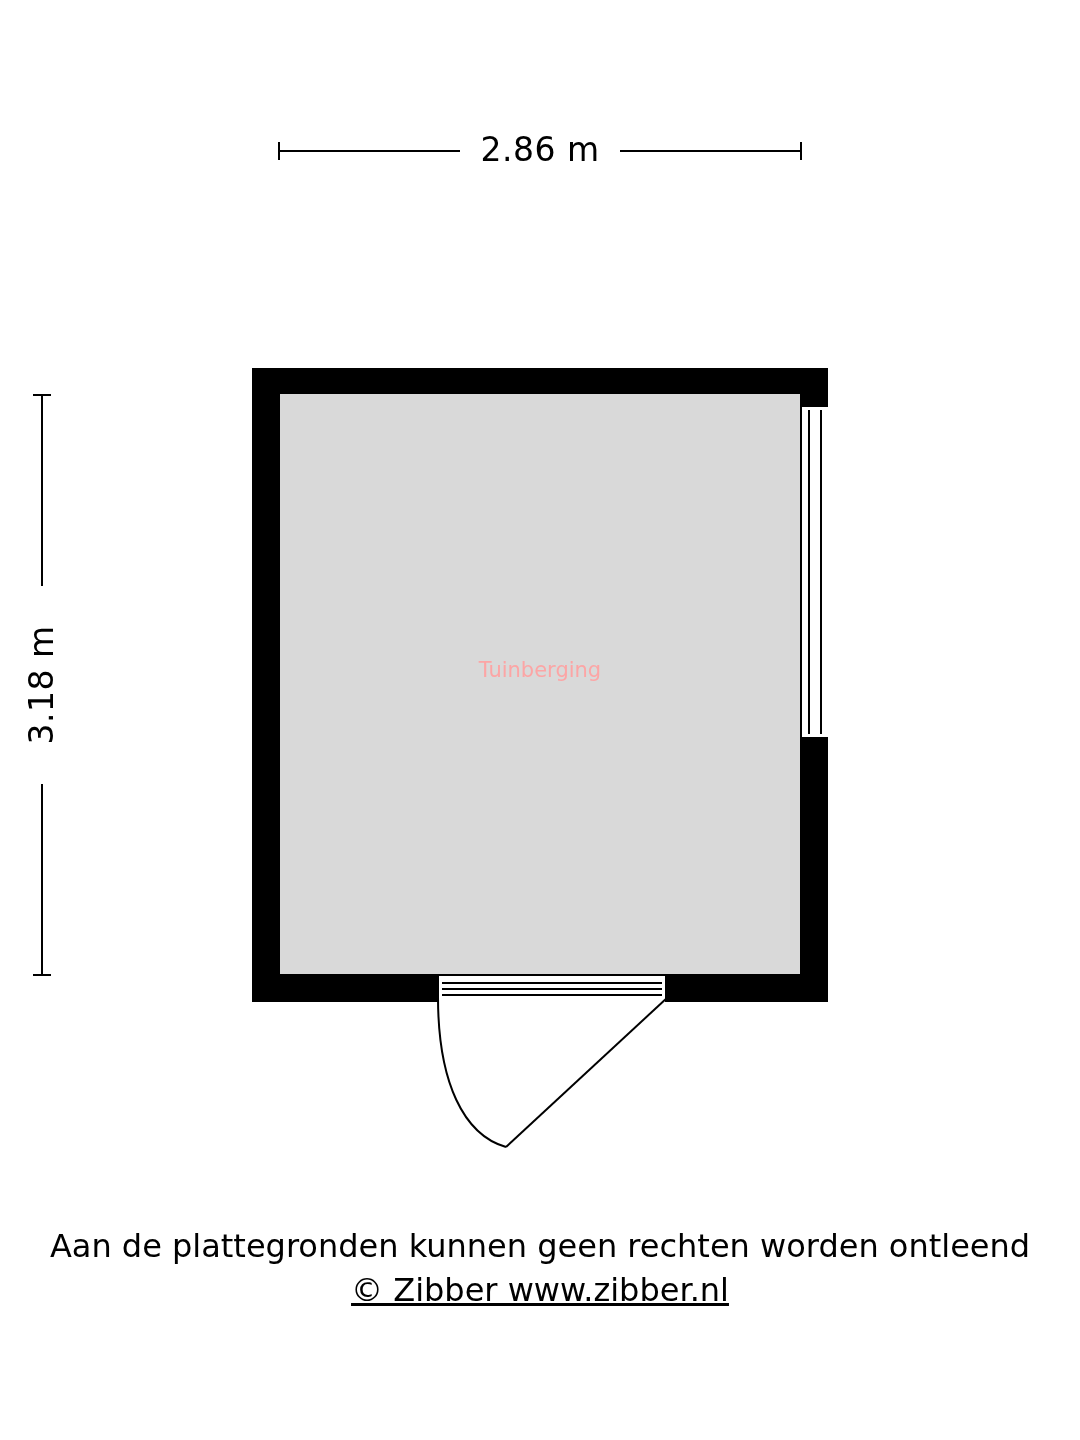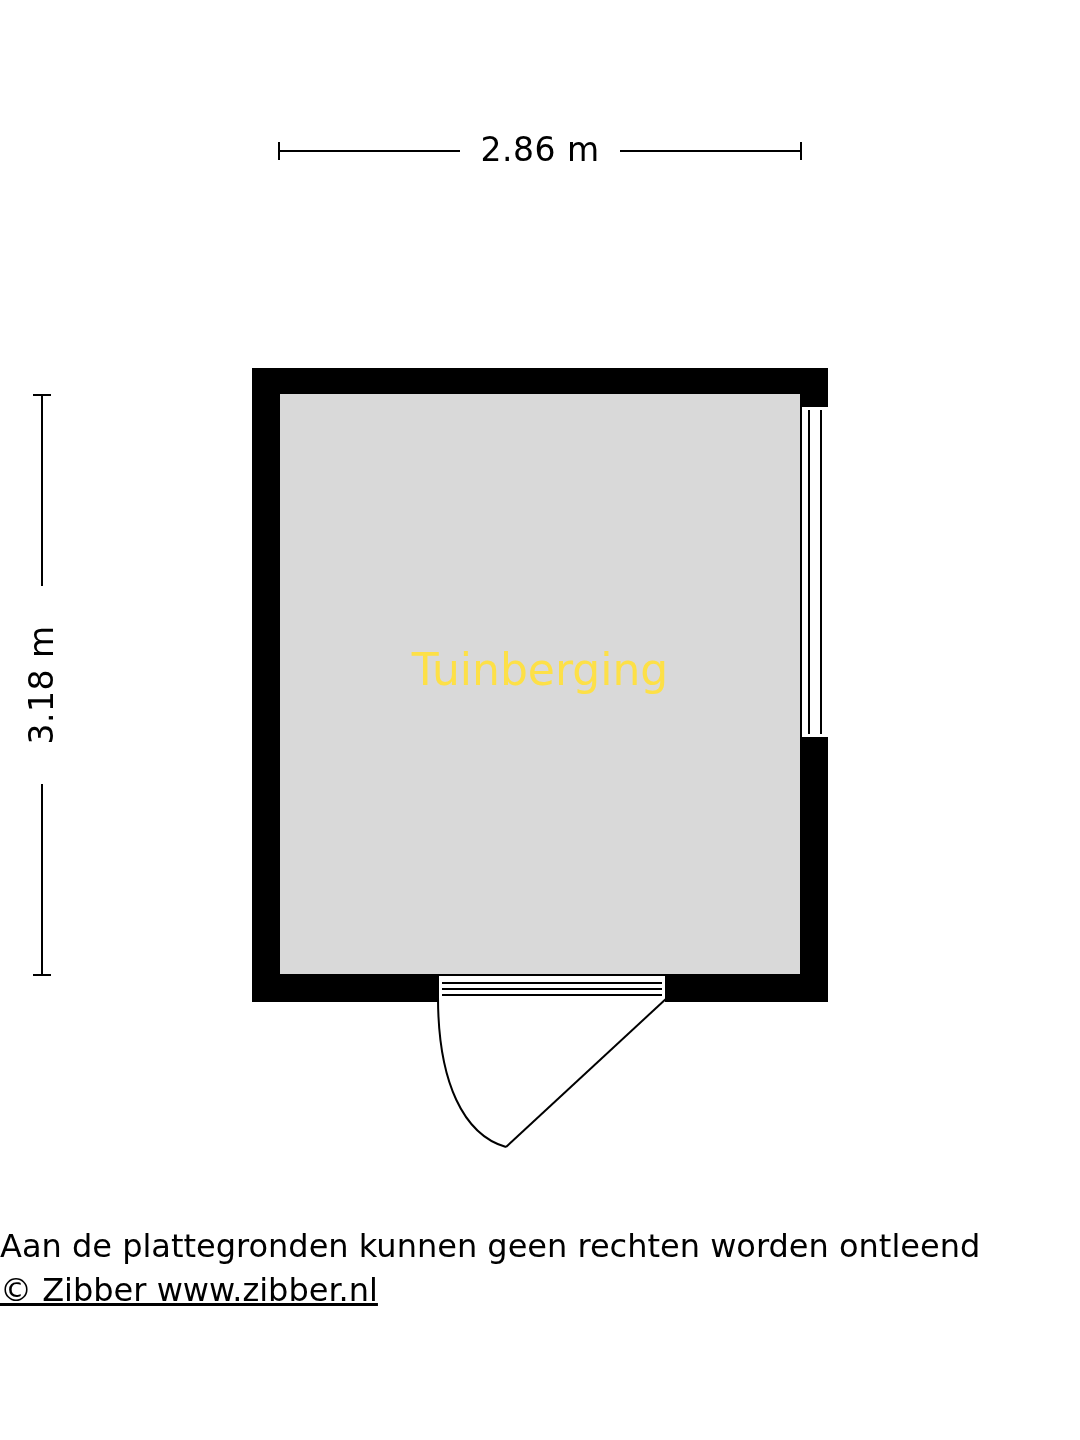--- a/index.html
+++ b/index.html
@@ -117,23 +117,23 @@
     width: 520px;
     height: 580px;
     background: #d9d9d9;
   }
   .room-label {
     position: absolute;
     left: 0;
     top: 282px;
     width: 576px;
     text-align: center;
-    font-size: 44px;
+    font-size: 21px;
     line-height: 40px;
-    color: #fde047;
+    color: #fca5a5;
   }
 
   
   .window-right {
     position: absolute;
     right: 0;
     top: 36px;
     width: 26px;
     height: 336px;
     background: #ffffff;
@@ -182,20 +182,21 @@
     width: 250px;
     height: 170px;
   }
 
   
   .footer {
     position: absolute;
     left: 0;
     top: 1224px;
     width: 1080px;
+    text-align: center;
   }
   .footer .line1 {
     font-size: 32px;
     line-height: 44px;
     white-space: nowrap;
   }
   .footer .line2 {
     font-size: 32px;
     line-height: 44px;
     text-decoration: underline;

